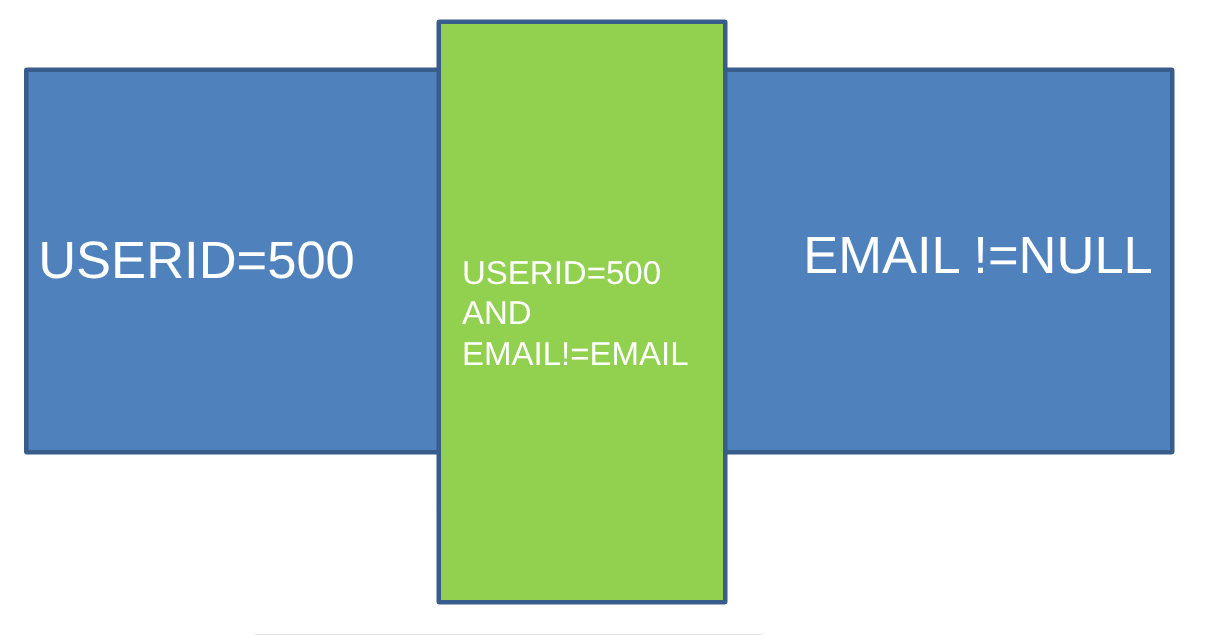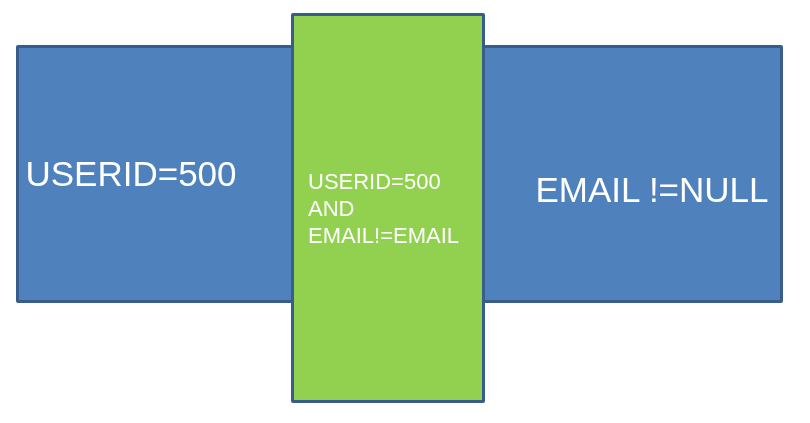--- a/index.html
+++ b/index.html
@@ -55,21 +55,21 @@
     white-space: nowrap;
   }
   .left-label-zone {
     left: 16px;
     top: 45px;
     width: 230px;
     height: 258px;
   }
   .right-label-zone {
     left: 521px;
-    top: 61px;
+    top: 42px;
     width: 262px;
     height: 258px;
   }
   .overlap-label-zone {
     left: 308px;
     top: 13px;
     width: 166px;
     height: 390px;
     flex-direction: column;
     align-items: flex-start;

